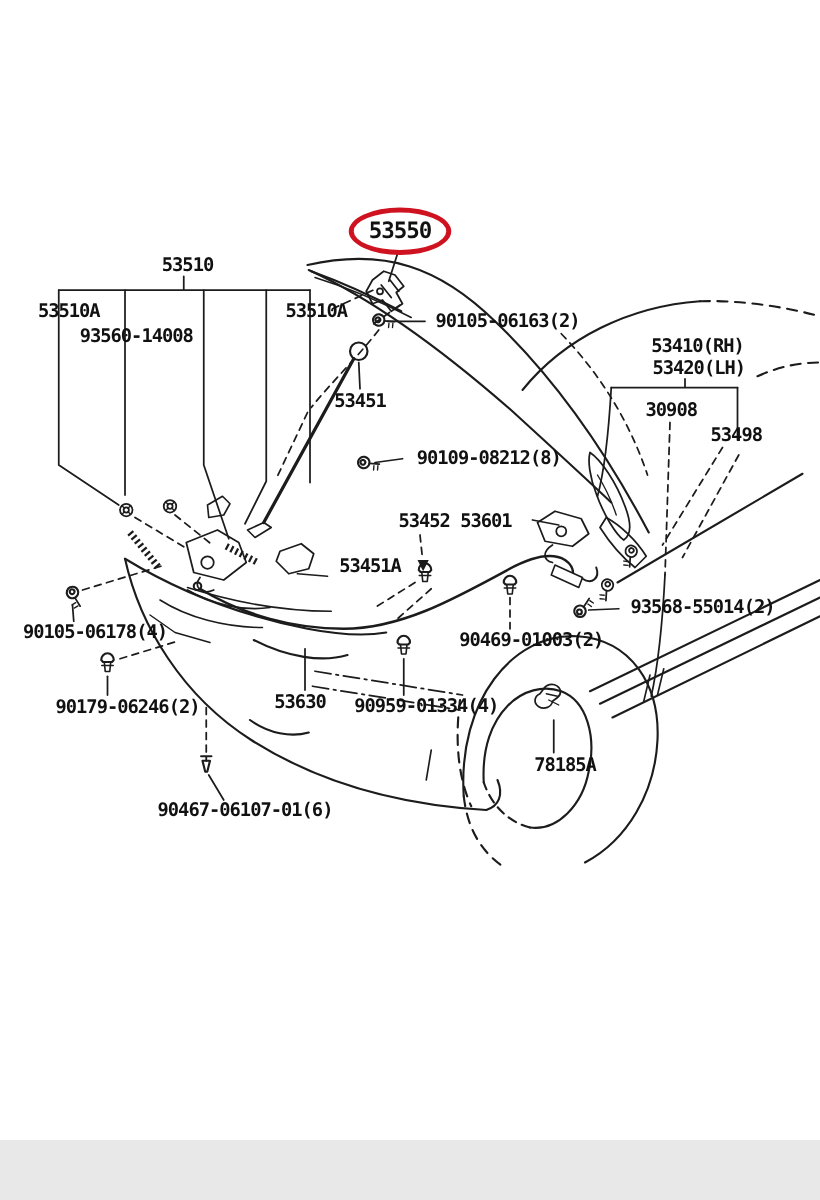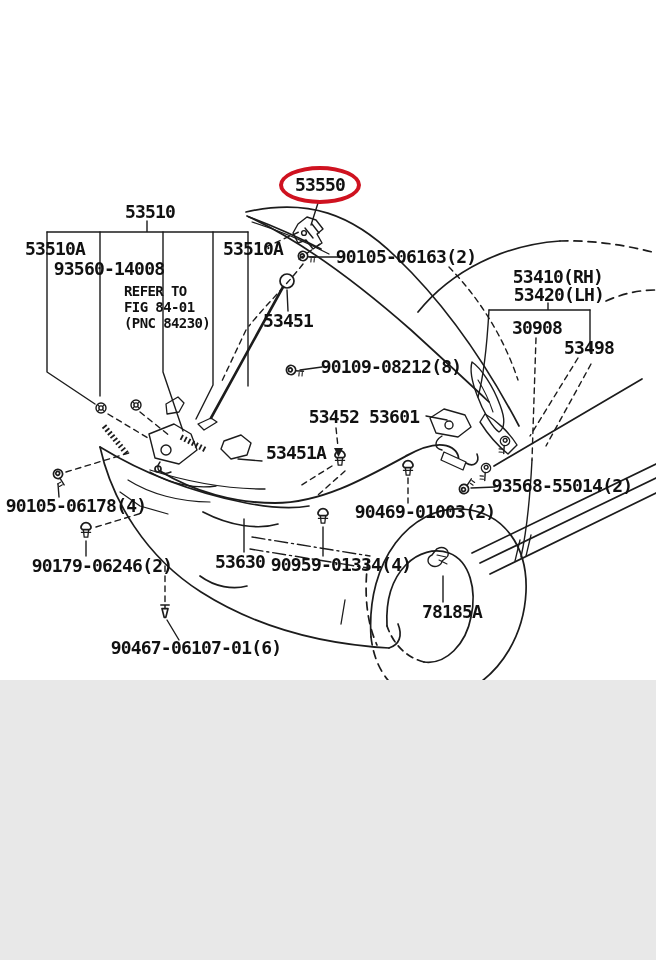--- a/index.html
+++ b/index.html
@@ -1,23 +1,23 @@
 <!DOCTYPE html>
 <html><head>
 <meta charset="utf-8">
 <style>
   html,body{margin:0;padding:0;background:#e8e8e8;}
   #stage{
-    position:relative;width:656px;height:680px;background:#ffffff;
+    position:relative;width:656px;height:912px;background:#ffffff;
     overflow:hidden;font-family:"DejaVu Sans Mono","Liberation Mono",monospace;
   }
   #lineart{position:absolute;left:0;top:0;}
   .lbl{
     position:absolute;transform:translate(-50%,-50%);
-    font-weight:bold;font-size:18px;letter-spacing:-0.8px;
+    font-weight:bold;font-size:15px;letter-spacing:-0.8px;
     color:#111;white-space:nowrap;line-height:1;cursor:default;
   }
   .note{
     position:absolute;font-weight:bold;font-size:14px;letter-spacing:-0.6px;
     color:#111;line-height:16px;white-space:nowrap;
   }
   #highlight-oval{
     position:absolute;left:279px;top:166px;width:74px;height:30px;
     border:4px solid #cf1220;border-radius:50%;
     display:flex;align-items:center;justify-content:center;
@@ -216,25 +216,20 @@
   </svg>
 
   <div id="highlight-oval" style="border-color: rgb(207, 18, 32);">
     <span class="lbl">53550</span>
   </div>
 
   <span class="lbl" style="left:150px;top:212px">53510</span>
   <span class="lbl" style="left:55px;top:249px">53510A</span>
   <span class="lbl" style="left:109px;top:269px">93560-14008</span>
 
-  <div class="note" style="left:124px;top:283px">
-    <div>REFER TO</div>
-    <div>FIG 84-01</div>
-    <div>(PNC 84230)</div>
-  </div>
 
   <span class="lbl" style="left:253px;top:249px">53510A</span>
   <span class="lbl" style="left:406px;top:257px">90105-06163(2)</span>
   <span class="lbl" style="left:558px;top:277px">53410(RH)</span>
   <span class="lbl" style="left:559px;top:295px">53420(LH)</span>
   <span class="lbl" style="left:537px;top:328px">30908</span>
   <span class="lbl" style="left:589px;top:348px">53498</span>
   <span class="lbl" style="left:288px;top:321px">53451</span>
   <span class="lbl" style="left:391px;top:367px">90109-08212(8)</span>
   <span class="lbl" style="left:364px;top:417px">53452 53601</span>

